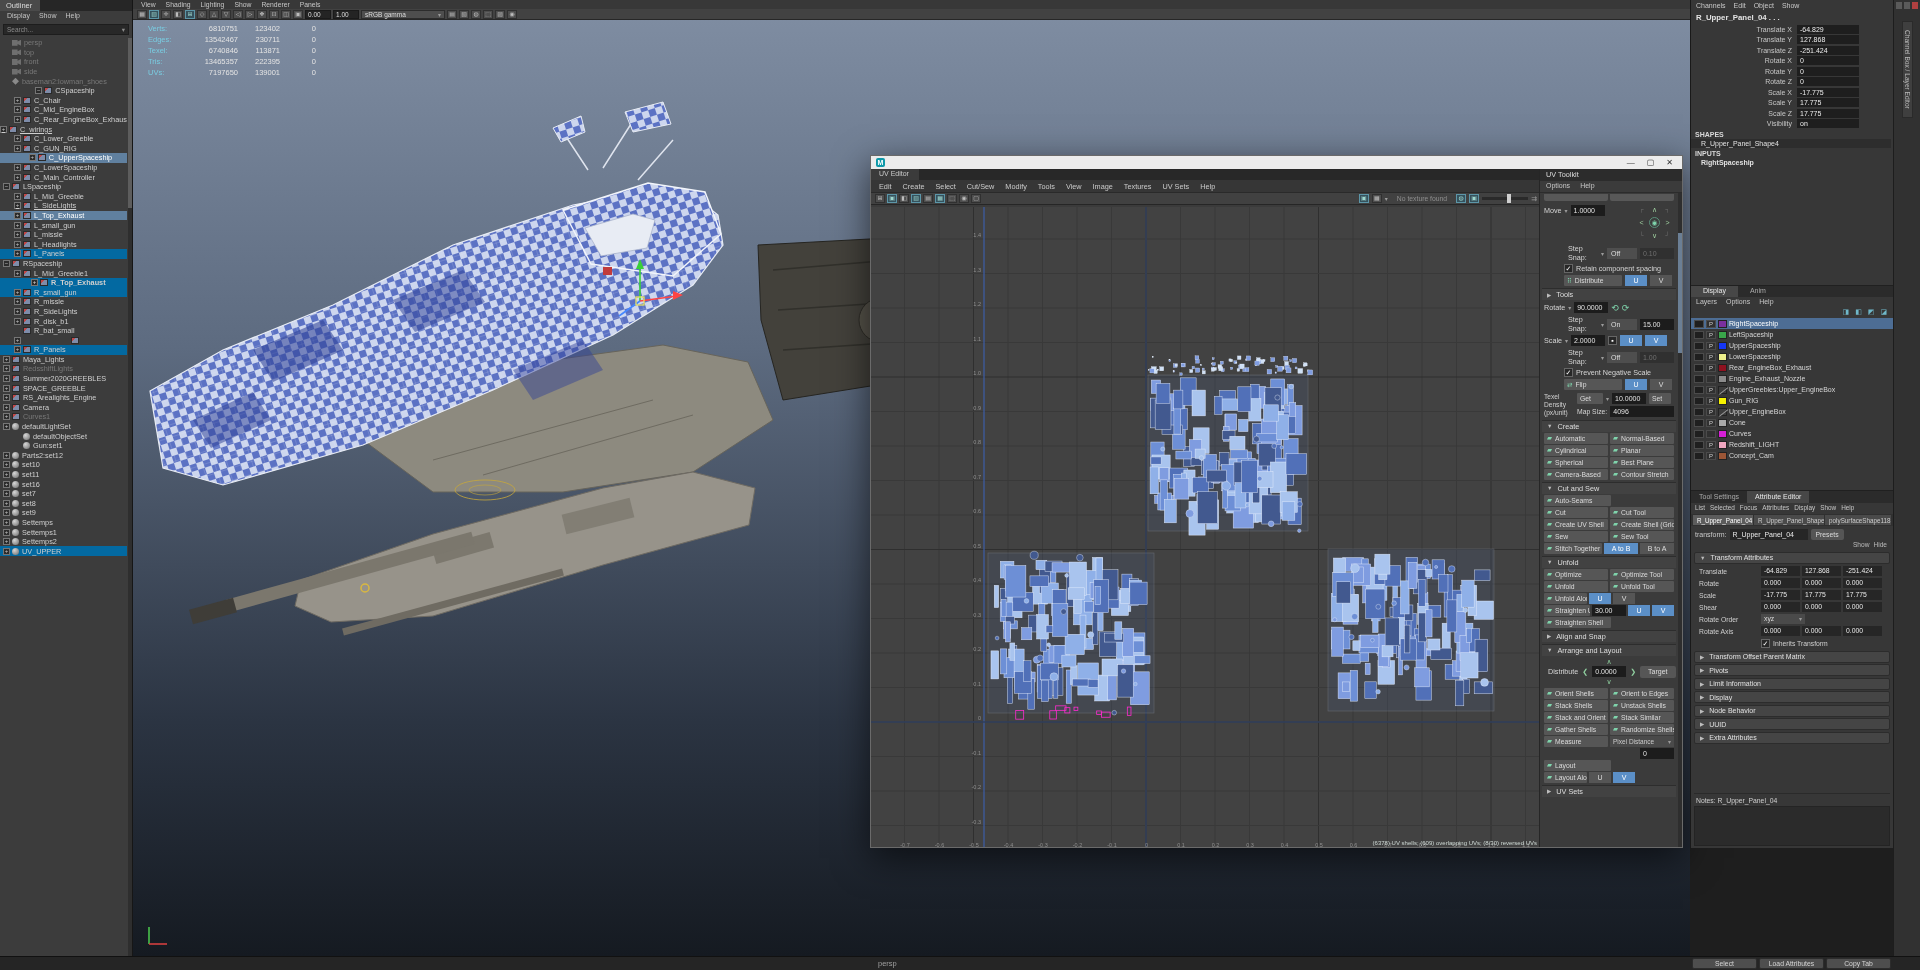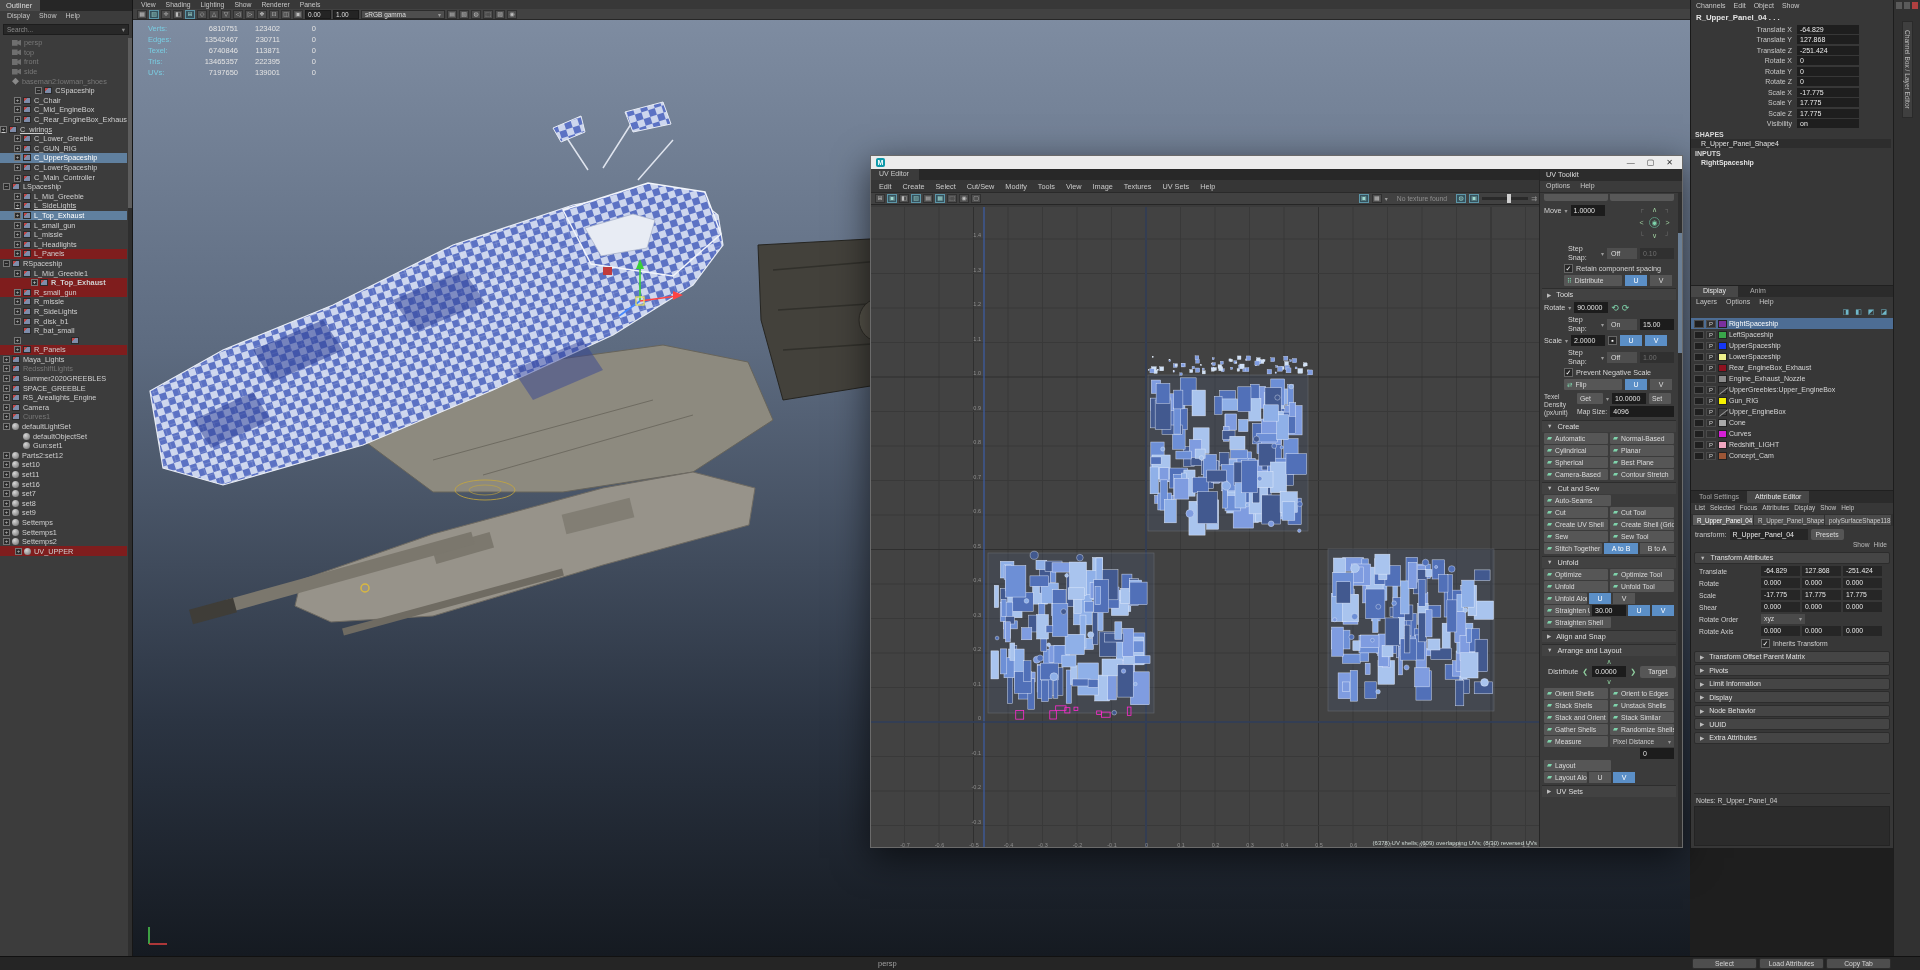--- a/index.html
+++ b/index.html
@@ -8,21 +8,21 @@
 
 #outliner{left:0;top:0;width:133px;height:956px;background:#3c3c3c;border-right:1px solid #161616;position:absolute}
 #ol-top{height:11px;background:#262626;display:flex}
 #ol-tab{background:#4a4a4a;font-size:7.5px;color:#ddd;padding:1px 8px 0 6px}
 #ol-menus{height:11px;display:flex;gap:9px;padding:1px 0 0 7px;font-size:7px;color:#c4c4c4;background:#3c3c3c}
 #ol-search{margin:2px 3px;height:11px;background:#282828;border:1px solid #1d1d1d;font-size:6.5px;color:#8a8a8a;display:flex;align-items:center;padding:0 3px;justify-content:space-between}
 #ol-list{position:absolute;top:38px;left:0;right:5px;bottom:0;overflow:hidden}
 .ol-row{height:9.6px;display:flex;align-items:center;font-size:7.3px;color:#cfcfcf;white-space:nowrap}
 .ol-row.gray{color:#787878}
 .ol-row.sel{background:#60809f;color:#fff}
-.ol-row.dim{background:#7f1d1d}
+.ol-row.dim{background:#0369a1}
 .exp{width:7px;height:7px;border:1px solid #767676;background:#2c2c2c;color:#c2c2c2;font-size:6px;line-height:5px;text-align:center;margin-right:2px;flex:none}
 .ic-mesh{width:8px;height:7px;background:linear-gradient(135deg,#c04848 0 34%,#7e8ca9 34%);border:0.5px solid #2a2a2a;margin-right:3px;flex:none}
 .ic-cam{width:9px;height:6px;background:#6f6f6f;margin-right:3px;flex:none;clip-path:polygon(0 0,62% 0,62% 30%,100% 0,100% 100%,62% 70%,62% 100%,0 100%)}
 .ic-set{width:7px;height:7px;border-radius:50%;background:radial-gradient(circle at 35% 32%,#d6d6d6,#6b6b6b);margin-right:3px;flex:none}
 .ic-misc{width:7px;height:7px;background:#8a8a8a;clip-path:polygon(50% 0,100% 50%,50% 100%,0 50%);margin-right:3px;flex:none}
 #ol-scroll{position:absolute;right:0;top:38px;width:4px;bottom:0;background:#2e2e2e}
 #ol-thumb{position:absolute;top:0;width:4px;height:170px;background:#5d5d5d}
 
 #viewport{left:133px;top:0;width:1557px;height:956px;position:absolute;background:#30394a}
 #vp-menus{height:9px;background:#383838;display:flex;gap:10px;font-size:6.8px;color:#c6c6c6;padding:0 0 0 8px;align-items:center}
@@ -215,31 +215,31 @@
       <div class="ol-row" style="padding-left: 14px;">
         <span class="exp">+</span>
         <span class="ic-mesh"></span>
         <span>C_Lower_Greeble</span>
       </div>
       <div class="ol-row" style="padding-left: 14px;">
         <span class="exp">+</span>
         <span class="ic-mesh"></span>
         <span>C_GUN_RIG</span>
       </div>
-      <div class="ol-row sel" style="padding-left: 14px;">
+      <div class="ol-row sel" style="padding-left: 14px; justify-content: center;">
         <span class="exp">+</span>
         <span class="ic-mesh"></span>
         <span>C_UpperSpaceship</span>
       </div>
       <div class="ol-row" style="padding-left: 14px;">
         <span class="exp">+</span>
         <span class="ic-mesh"></span>
         <span>C_LowerSpaceship</span>
       </div>
-      <div class="ol-row" style="padding-left: 14px; align-items: flex-end;">
+      <div class="ol-row" style="padding-left: 14px;">
         <span class="exp">+</span>
         <span class="ic-mesh"></span>
         <span>C_Main_Controller</span>
       </div>
       <div class="ol-row" style="padding-left: 3px;">
         <span class="exp">−</span>
         <span class="ic-mesh"></span>
         <span>LSpaceship</span>
       </div>
       <div class="ol-row" style="padding-left: 14px;">
@@ -420,21 +420,21 @@
       <div class="ol-row" style="padding-left: 3px;">
         <span class="exp">+</span>
         <span class="ic-set"></span>
         <span>Settemps1</span>
       </div>
       <div class="ol-row" style="padding-left: 3px;">
         <span class="exp">+</span>
         <span class="ic-set"></span>
         <span>Settemps2</span>
       </div>
-      <div class="ol-row dim" style="padding-left: 15px;">
+      <div class="ol-row dim" style="padding-left: 3px;">
         <span class="exp">+</span>
         <span class="ic-set"></span>
         <span>UV_UPPER</span>
       </div>
     </div>
   <div id="ol-scroll">
       <div id="ol-thumb"></div>
     </div>
 </div>
 

